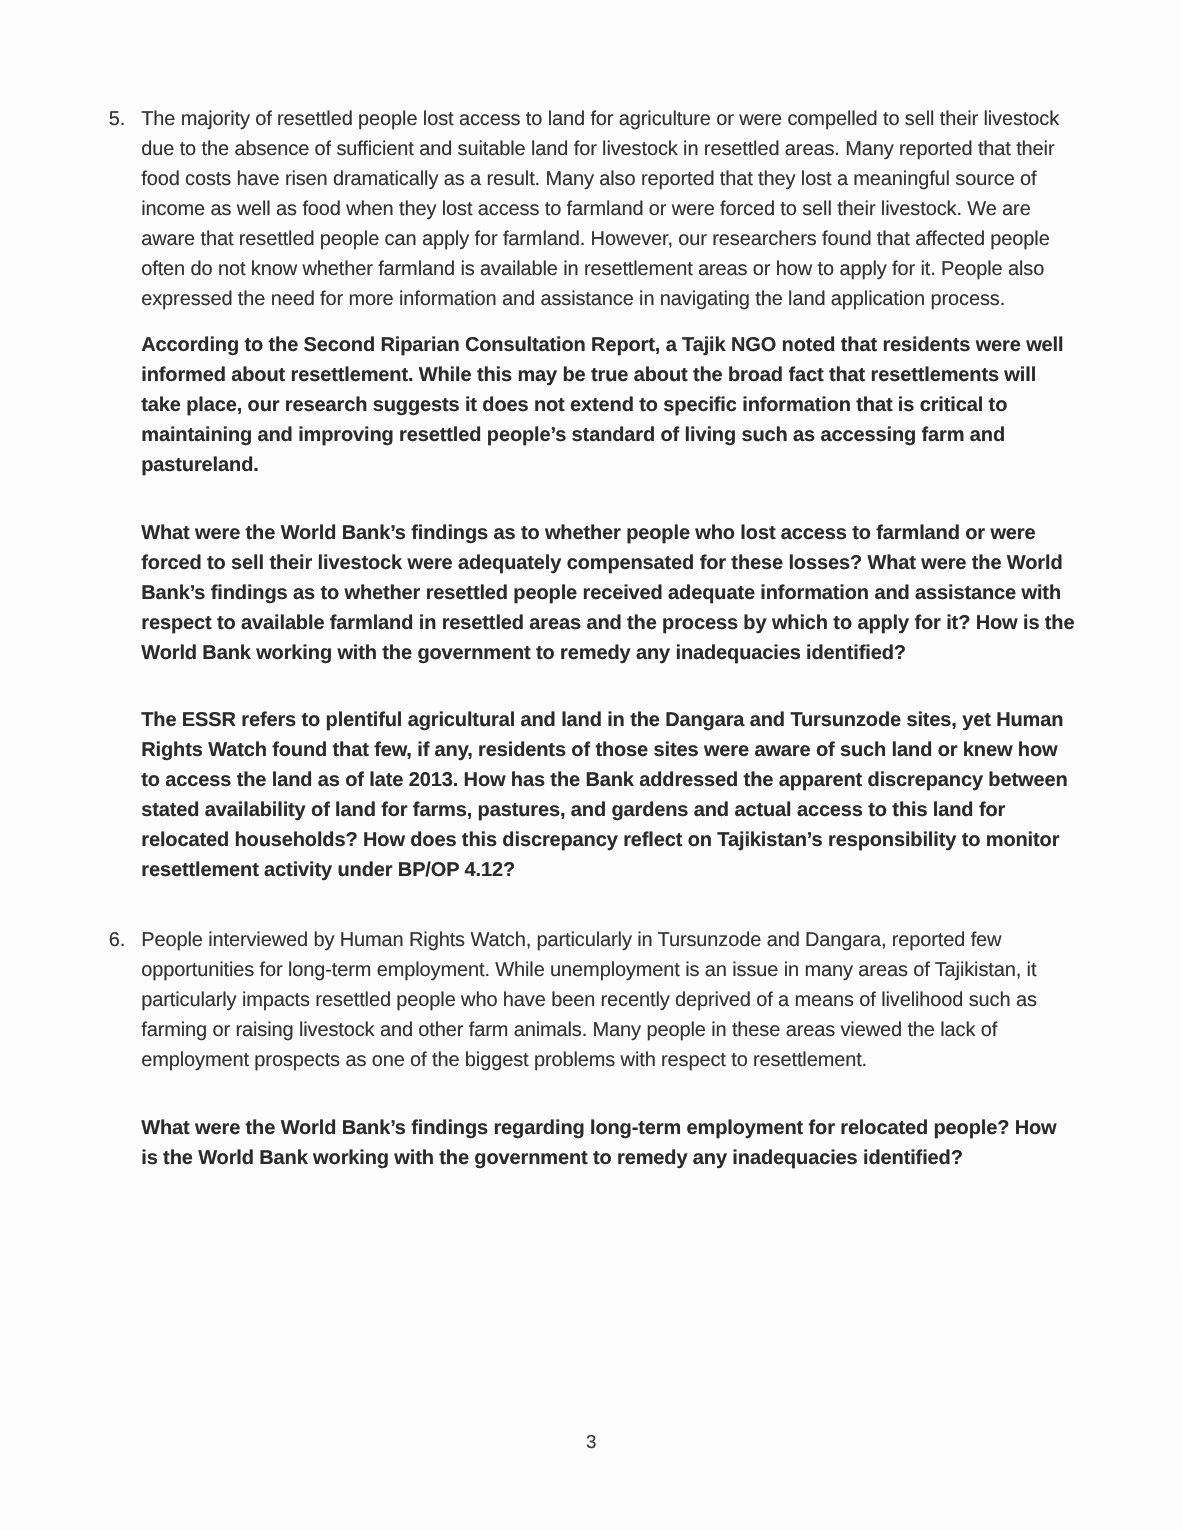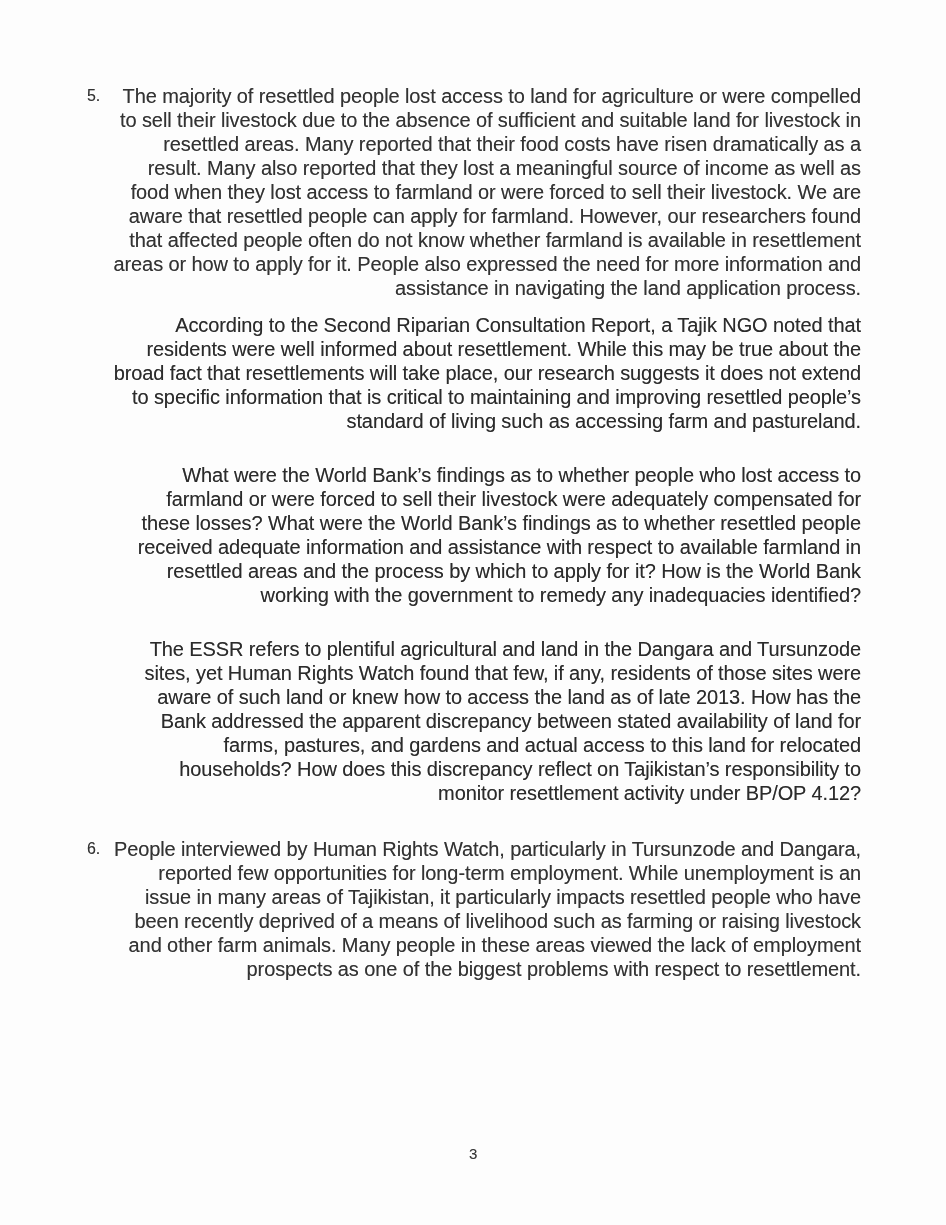--- a/index.html
+++ b/index.html
@@ -32,33 +32,33 @@
     font-size: 16px;
     line-height: 24px;
     color: #333333;
   }
   .item-body {
     flex: 0 1 auto;
     max-width: 748px;
   }
   .para {
     margin: 0;
-    font-size: 20px;
+    font-size: 16px;
     line-height: 24px;
     color: #333333;
-    text-align: right;
+    text-align: left;
   }
   .para + .para {
     margin-top: 30px;
   }
   .para.tight {
     margin-top: 13px;
   }
   .para.bold {
-    font-weight: 400;
+    font-weight: 700;
     color: #2b2b2b;
   }
   .page-number {
     position: absolute;
     left: 0;
     top: 1144px;
     width: 100%;
     text-align: center;
     font-size: 15px;
     line-height: 20px;
@@ -77,18 +77,19 @@
       <p class="para bold tight">According to the Second Riparian Consultation Report, a Tajik NGO noted that residents were well informed about resettlement. While this may be true about the broad fact that resettlements will take place, our research suggests it does not extend to specific information that is critical to maintaining and improving resettled people’s standard of living such as accessing farm and pastureland.</p>
       <p class="para bold">What were the World Bank’s findings as to whether people who lost access to farmland or were forced to sell their livestock were adequately compensated for these losses? What were the World Bank’s findings as to whether resettled people received adequate information and assistance with respect to available farmland in resettled areas and the process by which to apply for it? How is the World Bank working with the government to remedy any inadequacies identified?</p>
       <p class="para bold">The ESSR refers to plentiful agricultural and land in the Dangara and Tursunzode sites, yet Human Rights Watch found that few, if any, residents of those sites were aware of such land or knew how to access the land as of late 2013. How has the Bank addressed the apparent discrepancy between stated availability of land for farms, pastures, and gardens and actual access to this land for relocated households? How does this discrepancy reflect on Tajikistan’s responsibility to monitor resettlement activity under BP/OP 4.12?</p>
     </div>
   </section>
 
   <section class="numbered-item second">
     <span class="item-marker">6.</span>
     <div class="item-body">
       <p class="para">People interviewed by Human Rights Watch, particularly in Tursunzode and Dangara, reported few opportunities for long-term employment. While unemployment is an issue in many areas of Tajikistan, it particularly impacts resettled people who have been recently deprived of a means of livelihood such as farming or raising livestock and other farm animals. Many people in these areas viewed the lack of employment prospects as one of the biggest problems with respect to resettlement.</p>
+      <p class="para bold">What were the World Bank’s findings regarding long-term employment for relocated people? How is the World Bank working with the government to remedy any inadequacies identified?</p>
     </div>
   </section>
 
   <div class="page-number">3</div>
 
 </div>
 
 </body></html>

